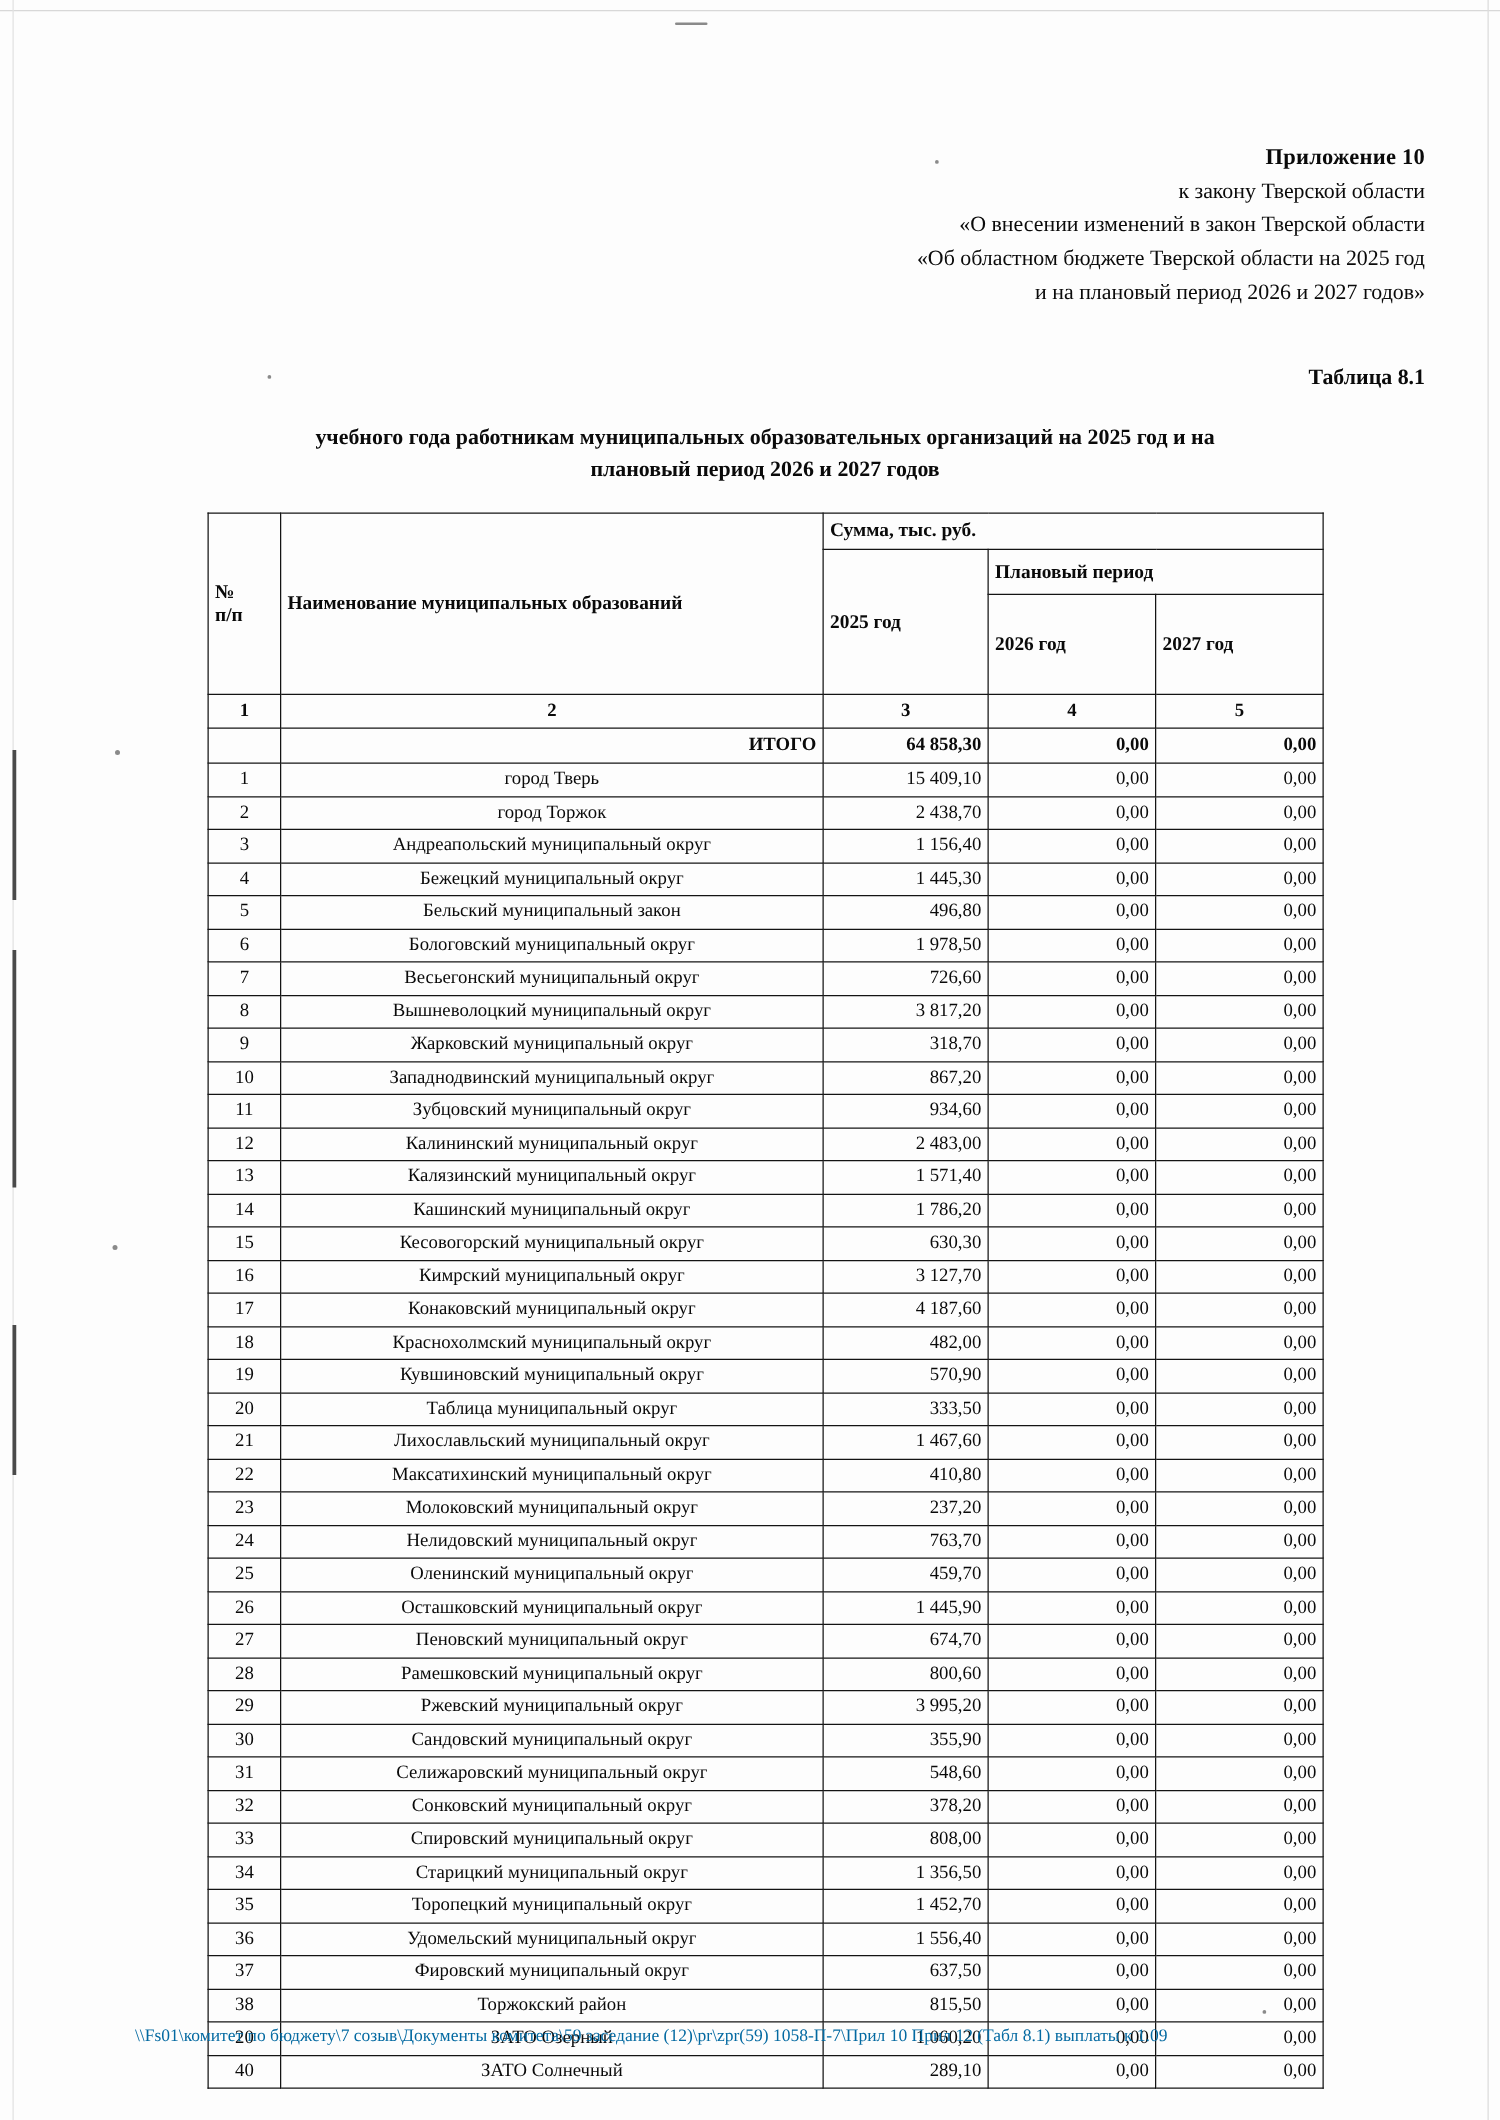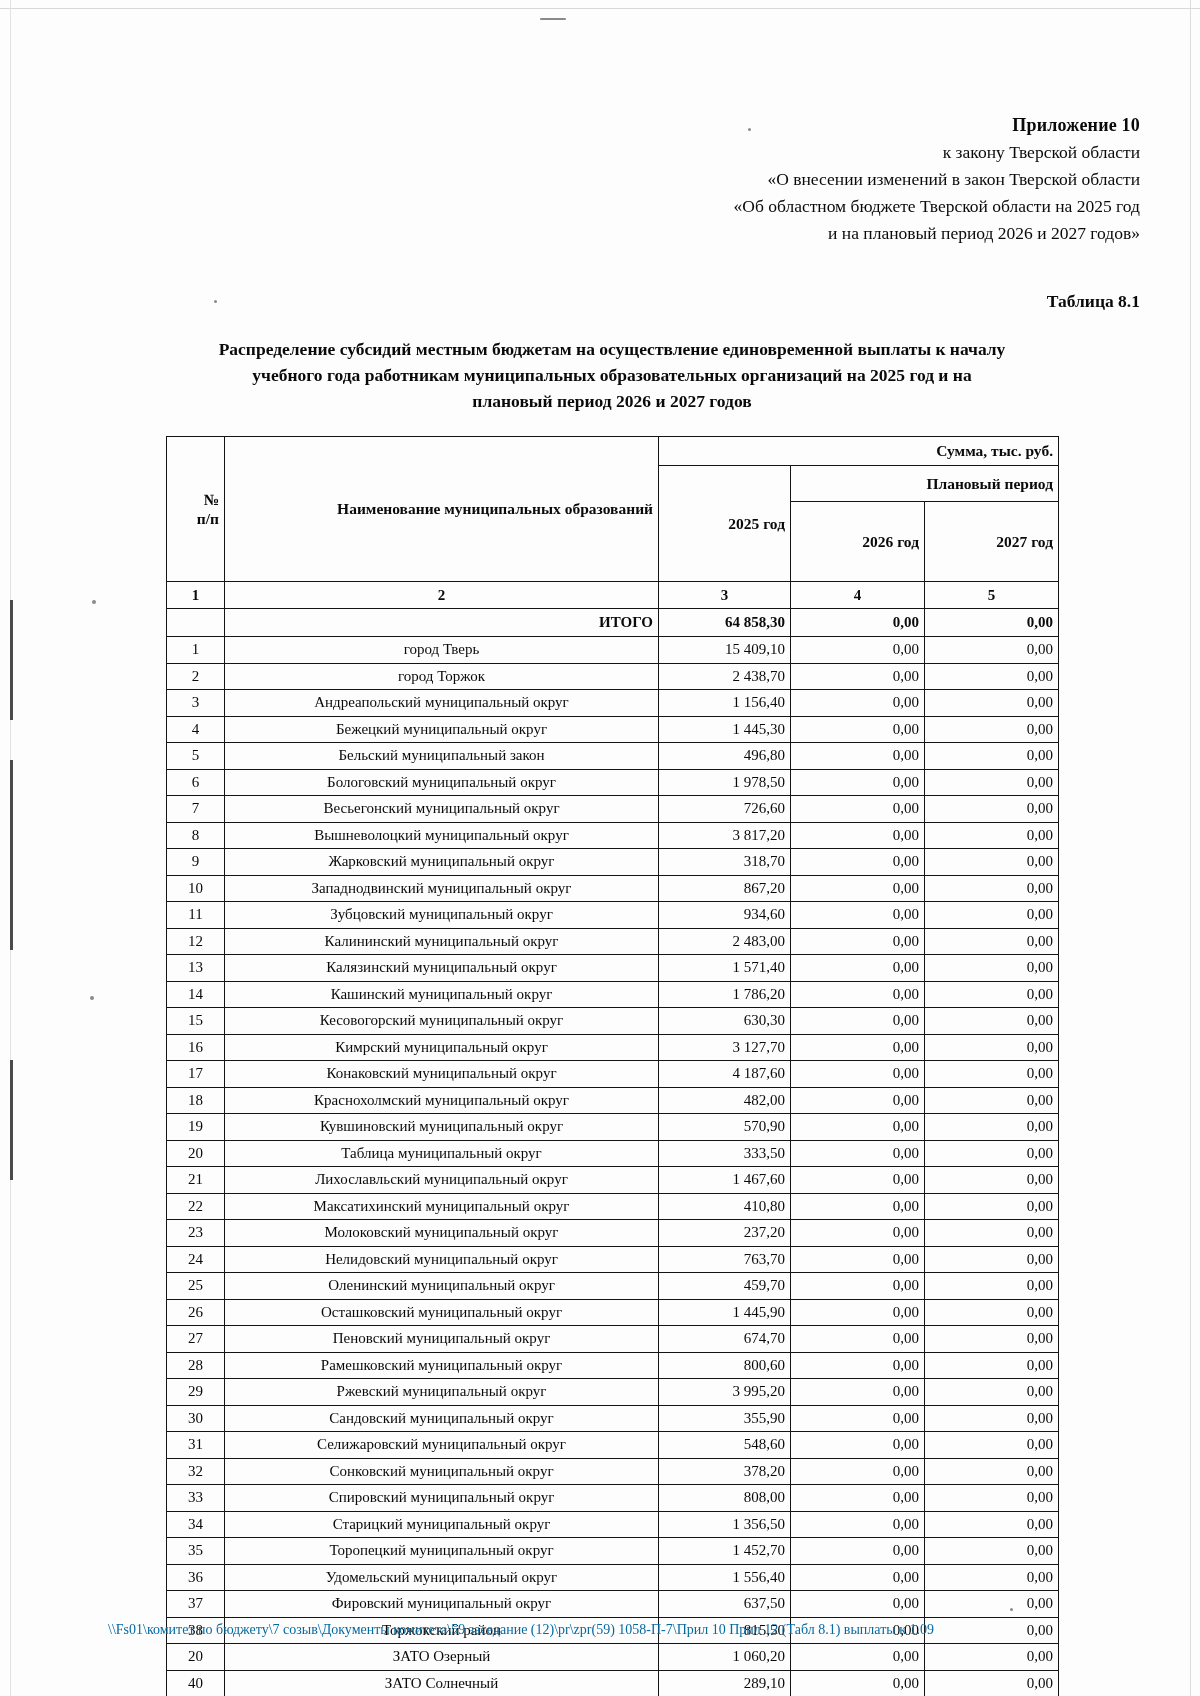--- a/index.html
+++ b/index.html
@@ -104,21 +104,21 @@
     font-size: 15px;
   }
   table.budget th,
   table.budget td {
     border: 1px solid #141414;
     padding: 0 5px;
     vertical-align: middle;
   }
   table.budget thead th {
     font-weight: bold;
-    text-align: right;
+    text-align: left;
     font-size: 15.5px;
   }
   .col-np     { width: 58px; }
   .col-name   { width: 434px; }
   .col-y2025  { width: 132px; }
   .col-y2026  { width: 134px; }
   .col-y2027  { width: 134px; }
 
   .th-np { line-height: 19px; }
   .th-name { font-size: 15.5px; }
@@ -182,21 +182,20 @@
       <div class="appendix-title appendix-line">Приложение 10</div>
       <div class="appendix-line">к закону Тверской области</div>
       <div class="appendix-line">«О внесении изменений в закон Тверской области</div>
       <div class="appendix-line">«Об областном бюджете Тверской области на 2025 год</div>
       <div class="appendix-line">и на плановый период 2026 и 2027 годов»</div>
     </div>
 
     <div class="table-no">Таблица 8.1</div>
 
     <div class="doc-title">
-      <div>Распределение субсидий местным бюджетам на осуществление единовременной выплаты к началу</div>
       <div>учебного года работникам муниципальных образовательных организаций на 2025 год и на</div>
       <div>плановый период 2026 и 2027 годов</div>
     </div>
 
     <div class="table-wrap">
       <table class="budget">
         <colgroup>
           <col class="col-np">
           <col class="col-name">
           <col class="col-y2025">

